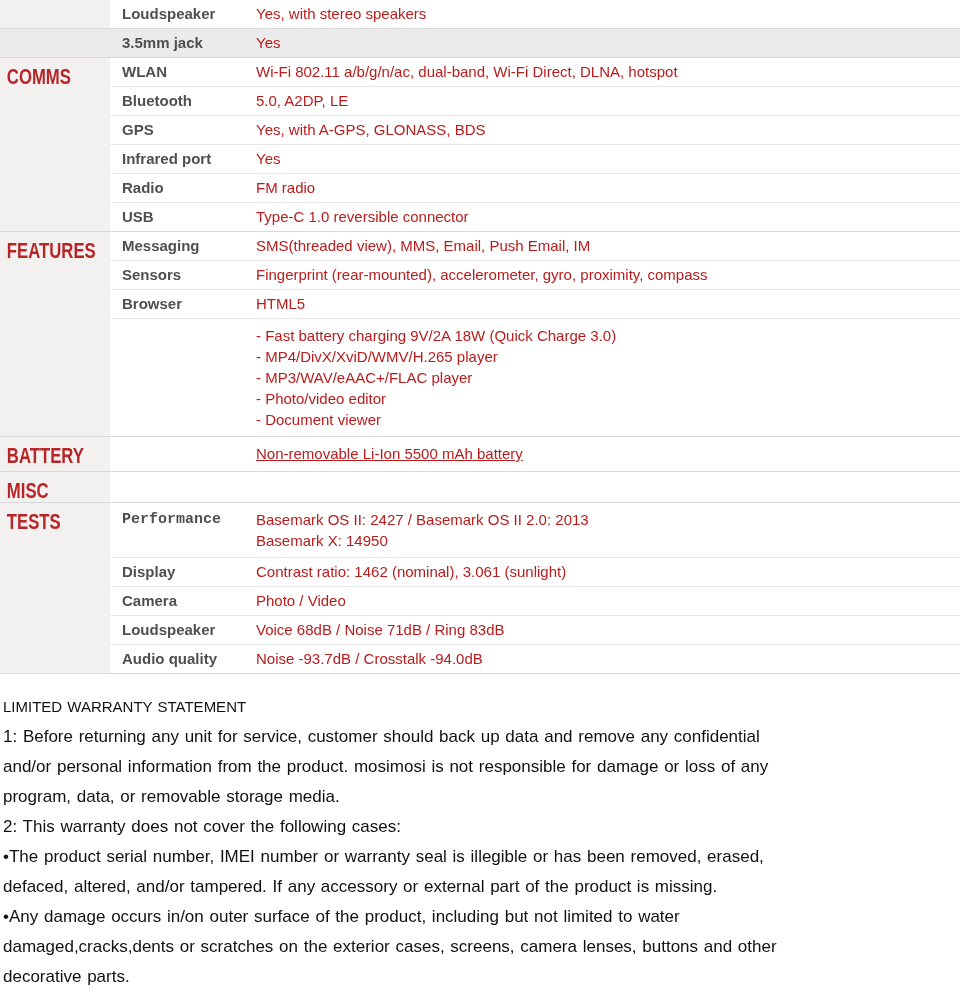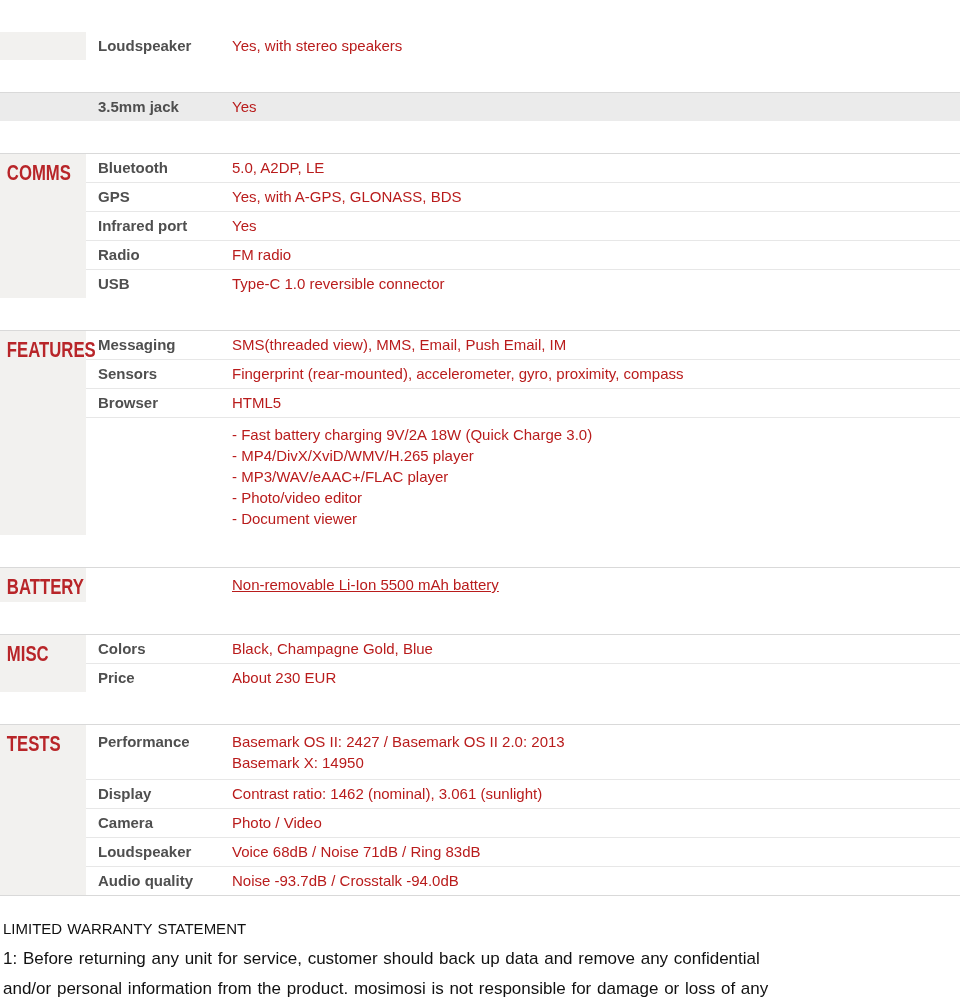--- a/index.html
+++ b/index.html
@@ -3,40 +3,40 @@
 <meta charset="utf-8">
 <style>
   html,body { margin:0; padding:0; }
   body {
     width:960px; height:1000px; overflow:hidden;
     background:#ffffff;
     font-family:"Liberation Sans", sans-serif;
     -webkit-font-smoothing:antialiased;
   }
   .specs-table { border-bottom:1px solid #d9d9d9; }
-  .section { display:flex; border-top:1px solid #d9d9d9;margin-top:32px; }
+  .section { display:flex; border-top:1px solid #d9d9d9; }
   .section:first-child { border-top:none; }
-  .section-label-col { width:86px; flex:none; background:#f2f1ef; }
+  .section-label-col { width:110px; flex:none; background:#f2f1ef; }
   .section-label {
     color:#b82529; font-weight:bold; font-size:22px; line-height:1;
     transform:scaleX(0.76); transform-origin:0 50%;
     padding:8px 0 0 9px; white-space:nowrap;
   }
   .section-rows { flex:1; min-width:0; background:#ffffff; }
   .spec-row { display:flex; border-top:1px solid #e7e7e7; font-size:15px; }
   .section-rows .spec-row:first-child { border-top:none; }
   .spec-ttl {
     flex:none; width:146px; box-sizing:border-box;
     padding:4px 0 4px 12px; font-weight:bold; color:#4f4f4f; line-height:20px;
   }
   .spec-nfo {
     flex:1; padding:4px 5px 4px 0; color:#b91c1c; line-height:20px;
     white-space:pre-line;
   }
-  .spec-row.multi .spec-ttl { padding-top:6px; padding-bottom:6px; line-height:21px; }
+  .spec-row.multi .spec-ttl { padding-top:6px; padding-bottom:6px; line-height:21px;font-family:Liberation Mono, monospace; }
   .spec-row.multi .spec-nfo { padding-top:6px; padding-bottom:6px; line-height:21px; }
   .spec-row.tall .spec-ttl, .spec-row.tall .spec-nfo { padding-top:7px; padding-bottom:7px;text-decoration:underline; }
   .section.gray .section-label-col, .section.gray .section-rows { background:#ebebeb; }
   .section.gray .spec-row { border-top-color:#dedede; }
 
   .warranty { padding:18px 3px 0 3px; color:#111111; }
   .warranty-title { font-size:15px; line-height:30px; word-spacing:1px; }
   .warranty-body  { font-size:17px;   line-height:30px; word-spacing:1px; white-space:pre-line; }
 </style>
 </head>
@@ -60,20 +60,24 @@
             <div class="spec-ttl">3.5mm jack</div>
             <div class="spec-nfo">Yes</div>
           </div>
         </div>
       </div>
       <div class="section">
         <div class="section-label-col">
           <div class="section-label">COMMS</div>
         </div>
         <div class="section-rows">
+          <div class="spec-row">
+            <div class="spec-ttl">WLAN</div>
+            <div class="spec-nfo">Wi-Fi 802.11 a/b/g/n/ac, dual-band, Wi-Fi Direct, DLNA, hotspot</div>
+          </div>
           <div class="spec-row">
             <div class="spec-ttl">Bluetooth</div>
             <div class="spec-nfo">5.0, A2DP, LE</div>
           </div>
           <div class="spec-row">
             <div class="spec-ttl">GPS</div>
             <div class="spec-nfo">Yes, with A-GPS, GLONASS, BDS</div>
           </div>
           <div class="spec-row">
             <div class="spec-ttl">Infrared port</div>
@@ -124,30 +128,20 @@
           <div class="spec-row tall">
             <div class="spec-ttl"></div>
             <div class="spec-nfo">Non-removable Li-Ion 5500 mAh battery</div>
           </div>
         </div>
       </div>
       <div class="section">
         <div class="section-label-col">
           <div class="section-label">MISC</div>
         </div>
-        <div class="section-rows">
-          <div class="spec-row">
-            <div class="spec-ttl">Colors</div>
-            <div class="spec-nfo">Black, Champagne Gold, Blue</div>
-          </div>
-          <div class="spec-row">
-            <div class="spec-ttl">Price</div>
-            <div class="spec-nfo">About 230 EUR</div>
-          </div>
-        </div>
       </div>
       <div class="section">
         <div class="section-label-col">
           <div class="section-label">TESTS</div>
         </div>
         <div class="section-rows">
           <div class="spec-row multi">
             <div class="spec-ttl">Performance</div>
             <div class="spec-nfo">Basemark OS II: 2427 / Basemark OS II 2.0: 2013
 Basemark X: 14950</div>

